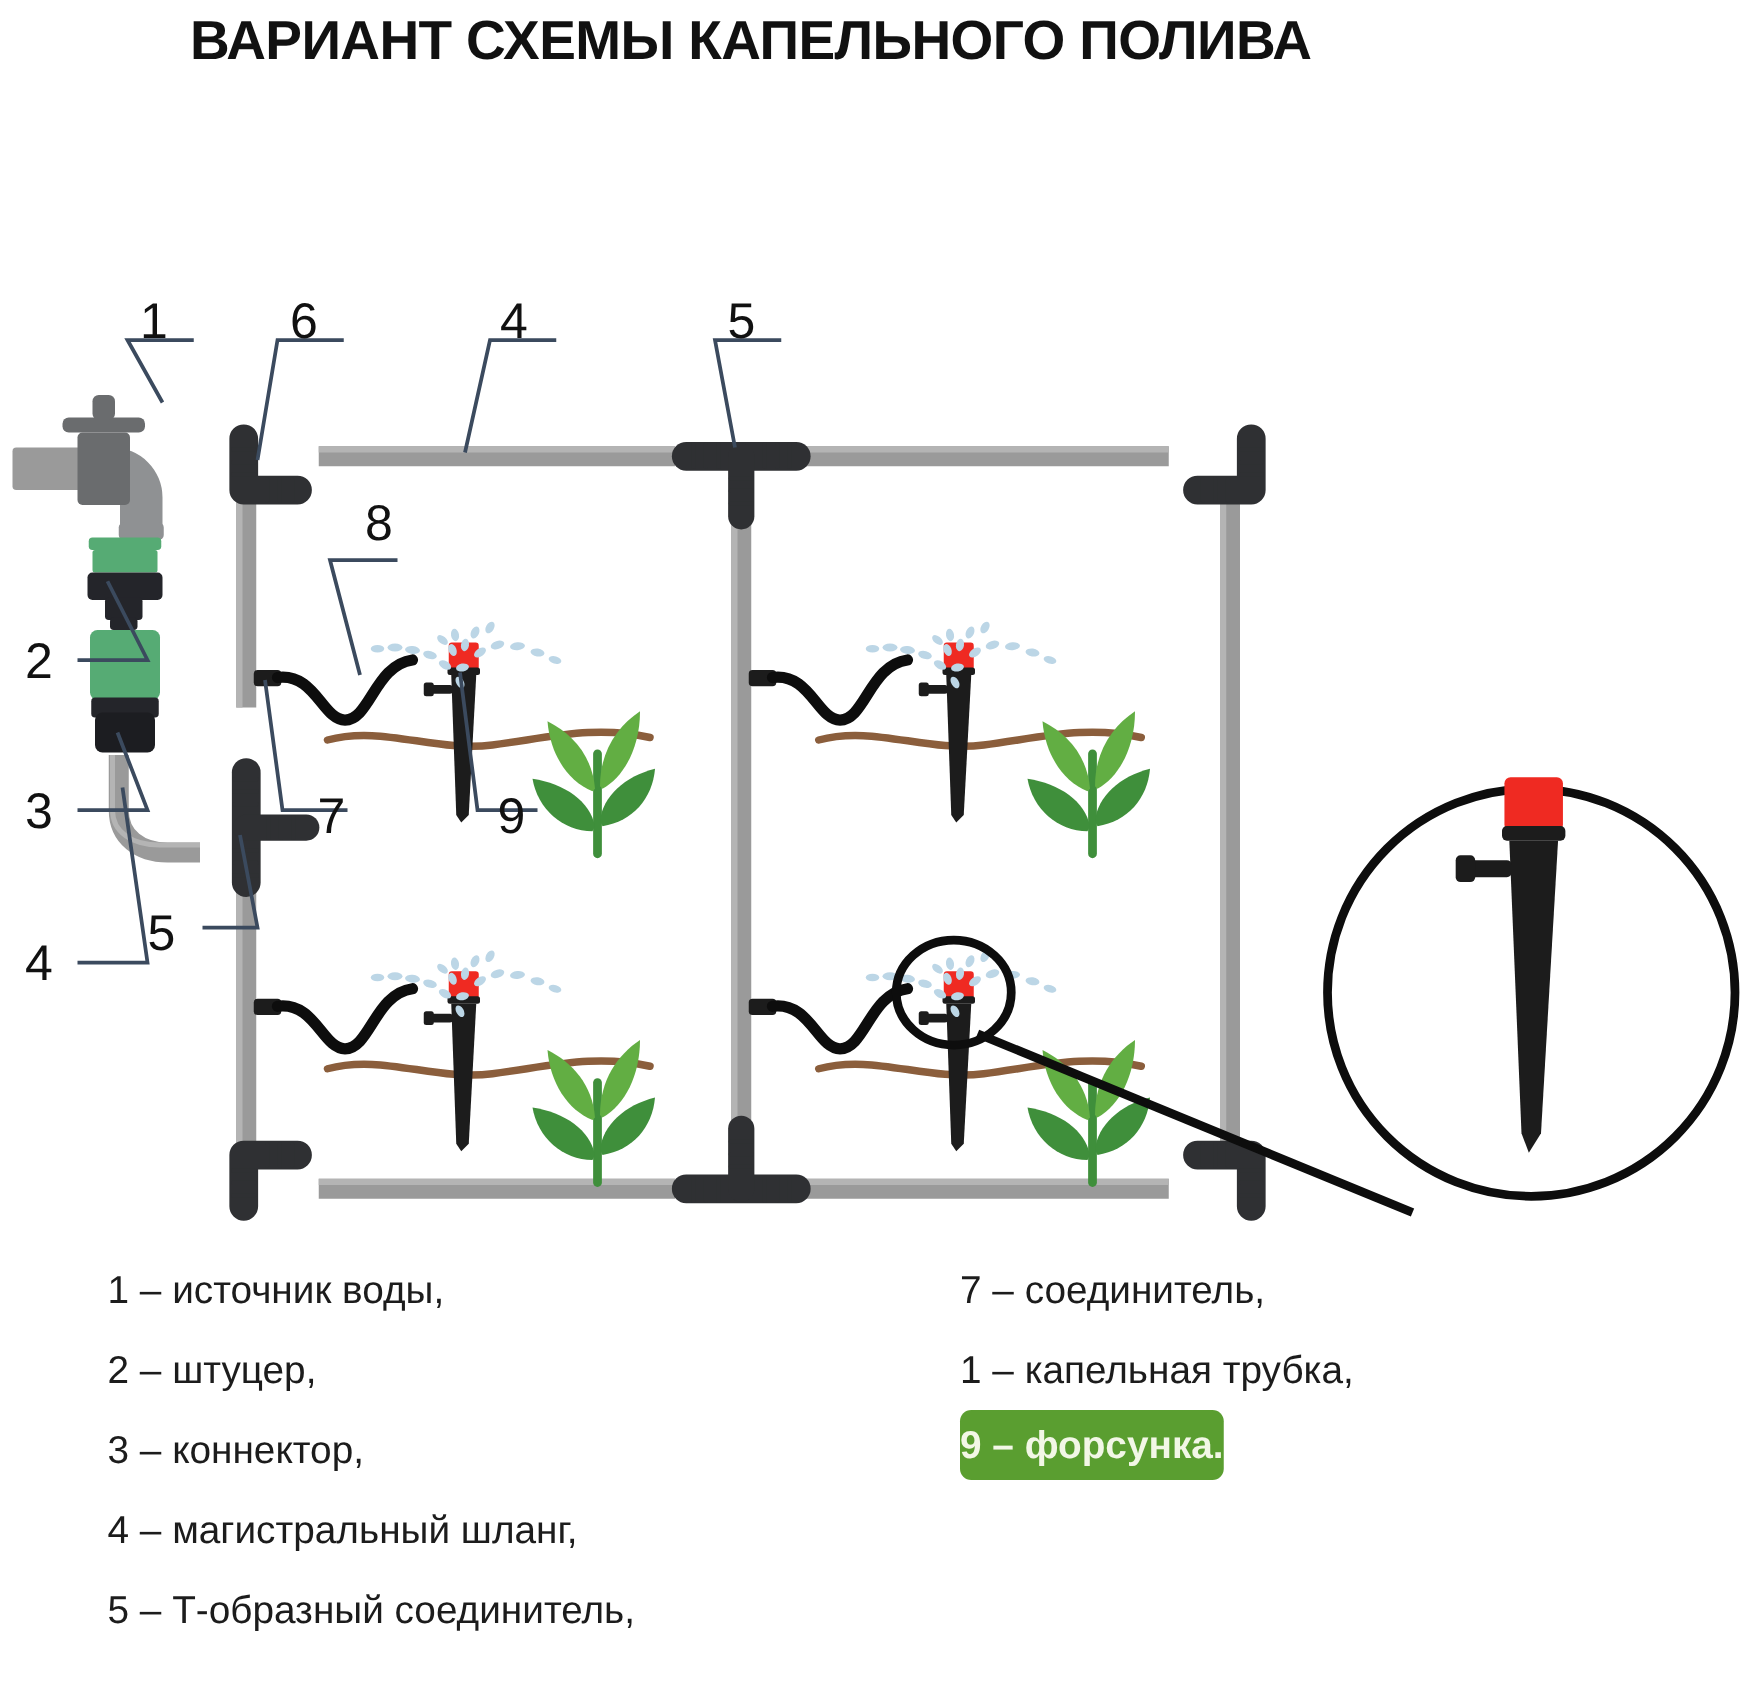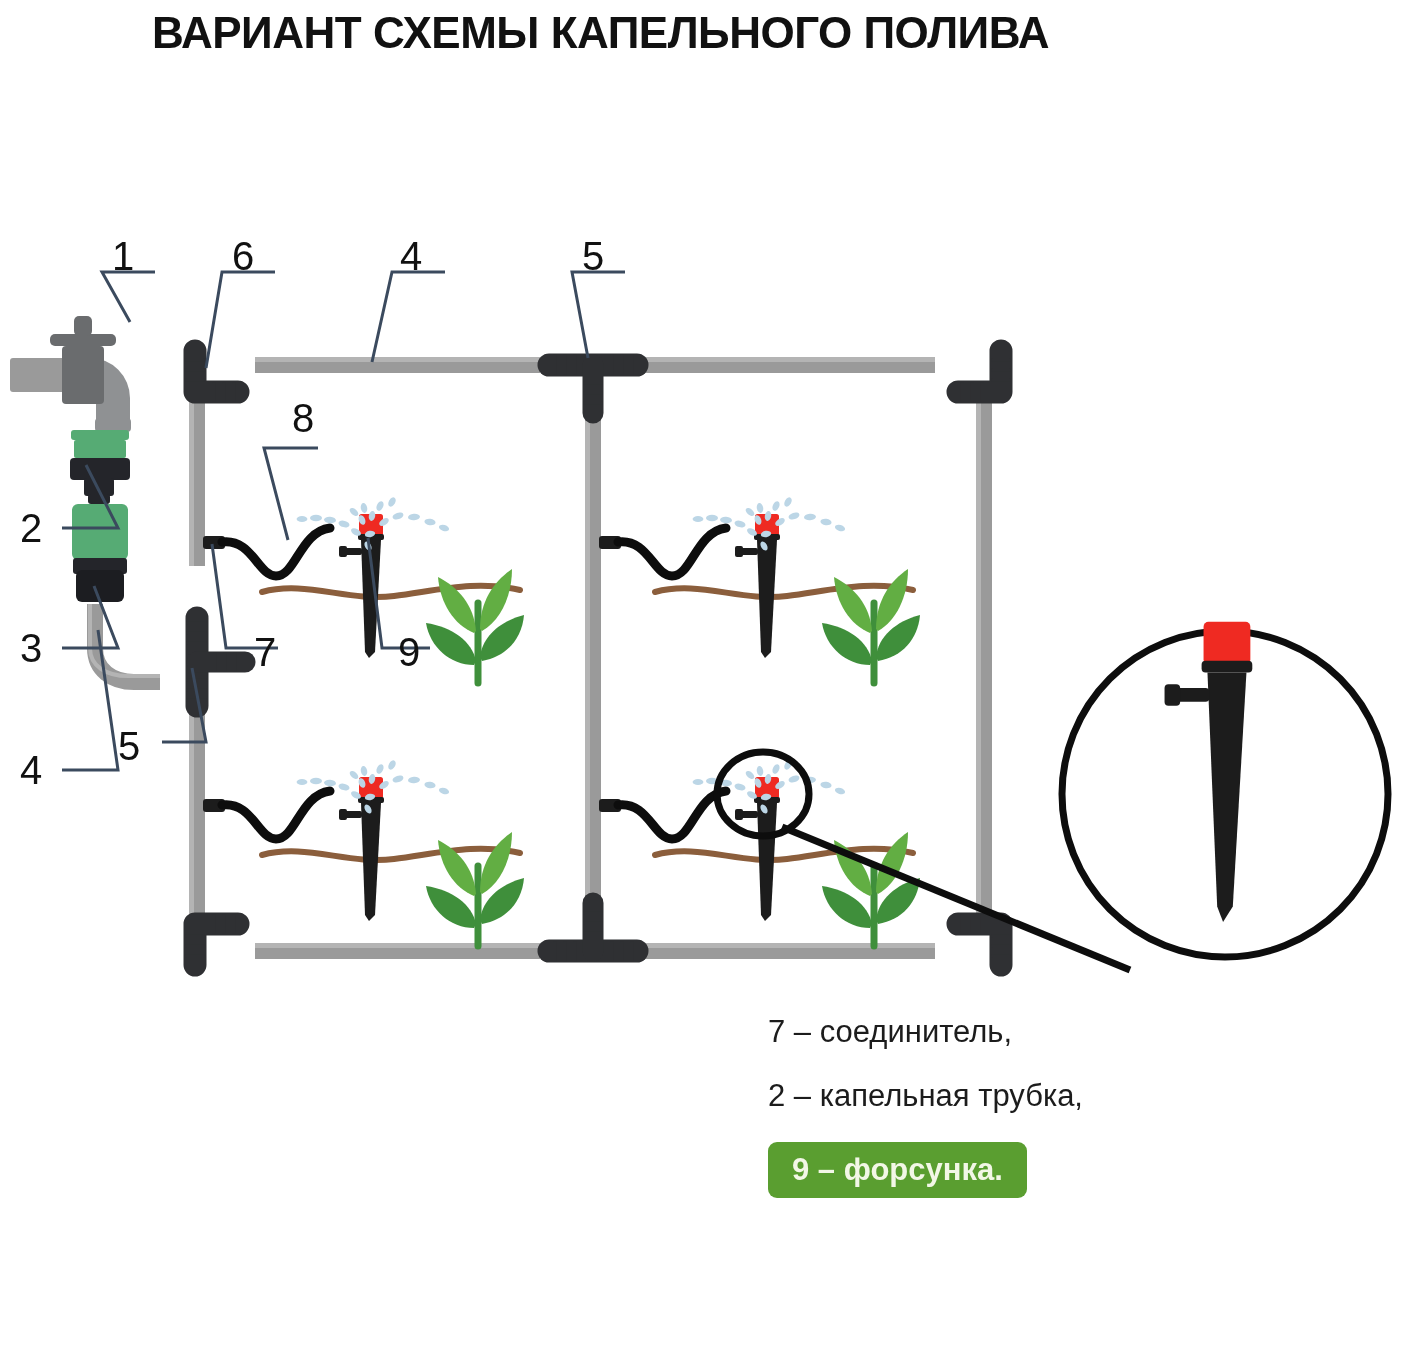--- a/index.html
+++ b/index.html
@@ -16,21 +16,21 @@
   }
   #diagram{position:absolute;left:0;top:70px;width:1402px;height:930px;}
   #legend{position:absolute;left:0;top:1000px;width:1402px;height:353px;}
   .legend-col{position:absolute;top:0;}
   .legend-row{
     display:flex;align-items:center;height:64px;
     font-size:31px;color:#1c1c1c;white-space:nowrap;
   }
   .legend-row.hl{
     background:#5a9e30;border-radius:9px;color:#f2f7e6;
-    font-weight:bold;padding:2px 24px;height:52px;margin-top:14px;
+    font-weight:bold;padding:2px 0;height:52px;margin-top:0;
     display:inline-flex;width:max-content;
   }
   #col-left{left:86px;}
   #col-right{left:768px;}
 </style>
 </head>
 <body>
 
 <div id="title">ВАРИАНТ СХЕМЫ КАПЕЛЬНОГО ПОЛИВА</div>
 
@@ -308,18 +308,25 @@
     <text x="118" y="690">5</text>
     <text x="292" y="362">8</text>
     <text x="254" y="596">7</text>
     <text x="398" y="596">9</text>
   </g>
 
 </svg>
 </div>
 
 <div id="legend">
+  <div class="legend-col" id="col-left">
+    <div class="legend-row">1 – источник воды,</div>
+    <div class="legend-row">2 – штуцер,</div>
+    <div class="legend-row">3 – коннектор,</div>
+    <div class="legend-row">4 – магистральный шланг,</div>
+    <div class="legend-row">5 – Т-образный соединитель,</div>
+  </div>
   <div class="legend-col" id="col-right">
     <div class="legend-row">7 – соединитель,</div>
-    <div class="legend-row">2 – капельная трубка,</div>
+    <div class="legend-row">1 – капельная трубка,</div>
     <div class="legend-row hl">9 – форсунка.</div>
   </div>
 </div>
 
 </body></html>

